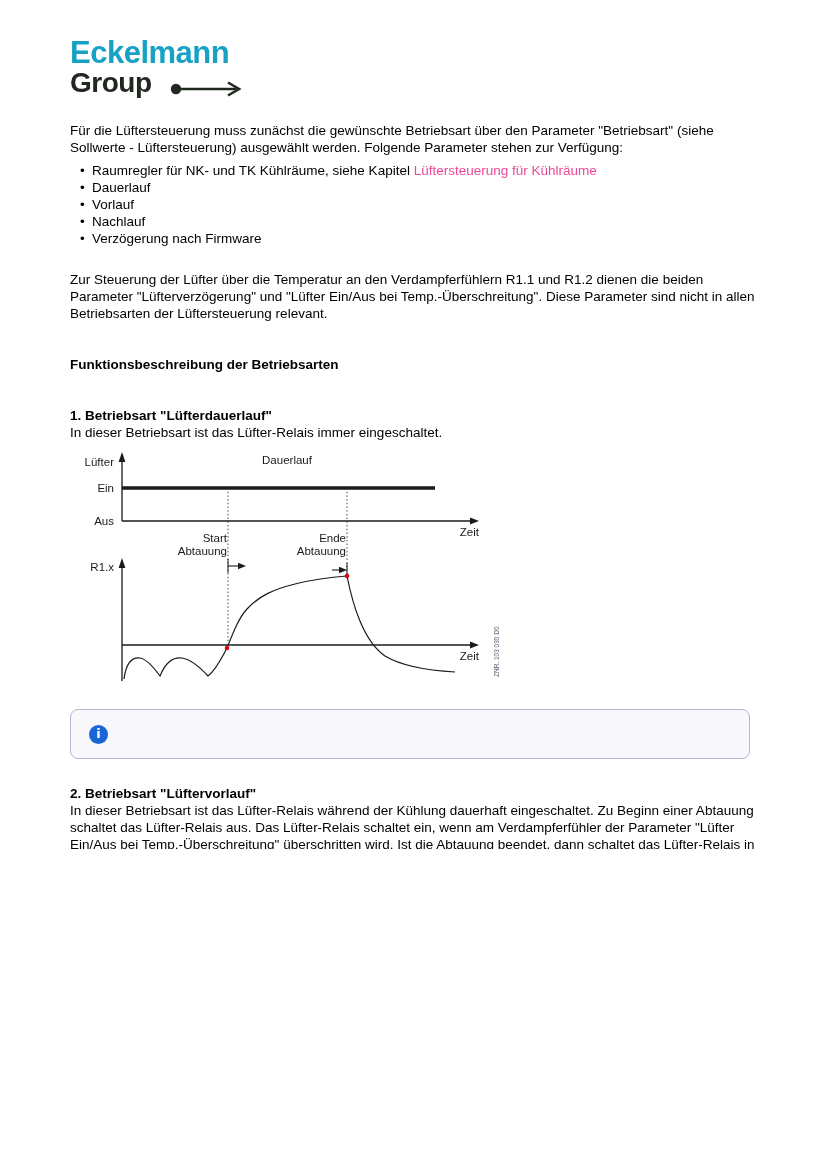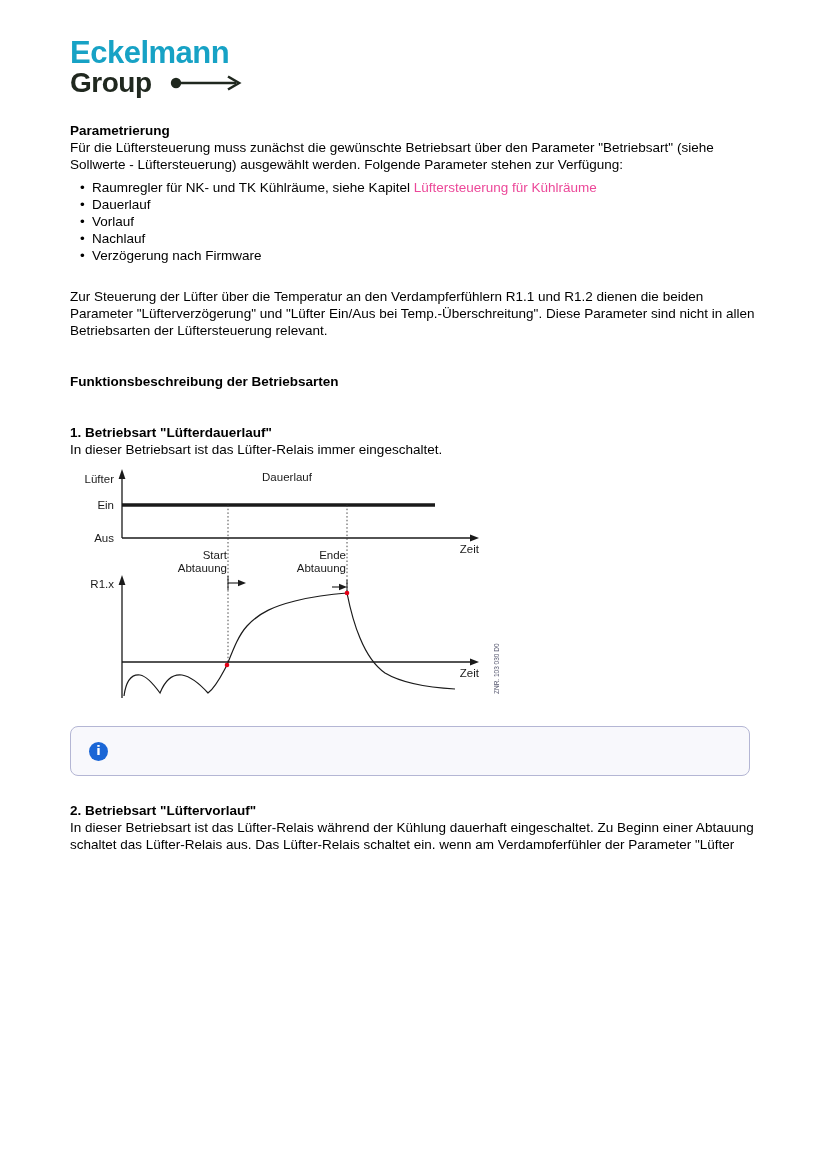--- a/index.html
+++ b/index.html
@@ -7,21 +7,21 @@
   .page {
     position:relative; width:827px; height:849px; background:#fff;
     font-family:"Liberation Sans", sans-serif; font-size:13.5px; line-height:17px; color:#000;
     overflow:hidden;
   }
   .content { position:absolute; left:70px; top:38px; width:688px; }
 
   
   .logo { margin-bottom:24px; }
   .logo-top { font-size:31px; line-height:30px; font-weight:bold; letter-spacing:-0.5px; color:#17a2c5; }
-  .logo-bottom { display:flex; align-items:center; gap:18px; }
+  .logo-bottom { display:flex; align-items:flex-end; gap:18px; }
   .logo-bottom-text { font-size:28px; line-height:30px; font-weight:bold; letter-spacing:-0.5px; color:#20281f; }
 
   .h-bold { font-weight:bold; }
   .para { margin-top:0; }
   ul.bullets { list-style:none; margin-top:6px; margin-bottom:0; }
   ul.bullets li { padding-left:22px; position:relative; }
   ul.bullets li::before { content:"•"; position:absolute; left:10px; }
   a.doc-link { color:#ec4899; text-decoration:none; cursor:pointer; }
 
   .mt-24 { margin-top:24px; }
@@ -67,21 +67,20 @@
       <div class="logo-bottom">
         <span class="logo-bottom-text">Group</span>
         <svg width="74" height="18" viewBox="0 0 74 18">
           <circle cx="6" cy="9" r="5.2" fill="#20281f"></circle>
           <line x1="10" y1="9" x2="66" y2="9" stroke="#20281f" stroke-width="2.6"></line>
           <path d="M58,2.5 L69,9 L58,15.5" fill="none" stroke="#20281f" stroke-width="2.6"></path>
         </svg>
       </div>
     </div>
 
-    <div class="h-bold">Parametrierung</div>
     <div class="para">Für die Lüftersteuerung muss zunächst die gewünschte Betriebsart über den Parameter "Betriebsart" (siehe Sollwerte - Lüftersteuerung) ausgewählt werden. Folgende Parameter stehen zur Verfügung:</div>
 
     <ul class="bullets">
       <li><span>Raumregler für NK- und TK Kühlräume, siehe Kapitel </span><a class="doc-link">Lüftersteuerung für Kühlräume</a></li>
       <li>Dauerlauf</li>
       <li>Vorlauf</li>
       <li>Nachlauf</li>
       <li>Verzögerung nach Firmware</li>
     </ul>
 

